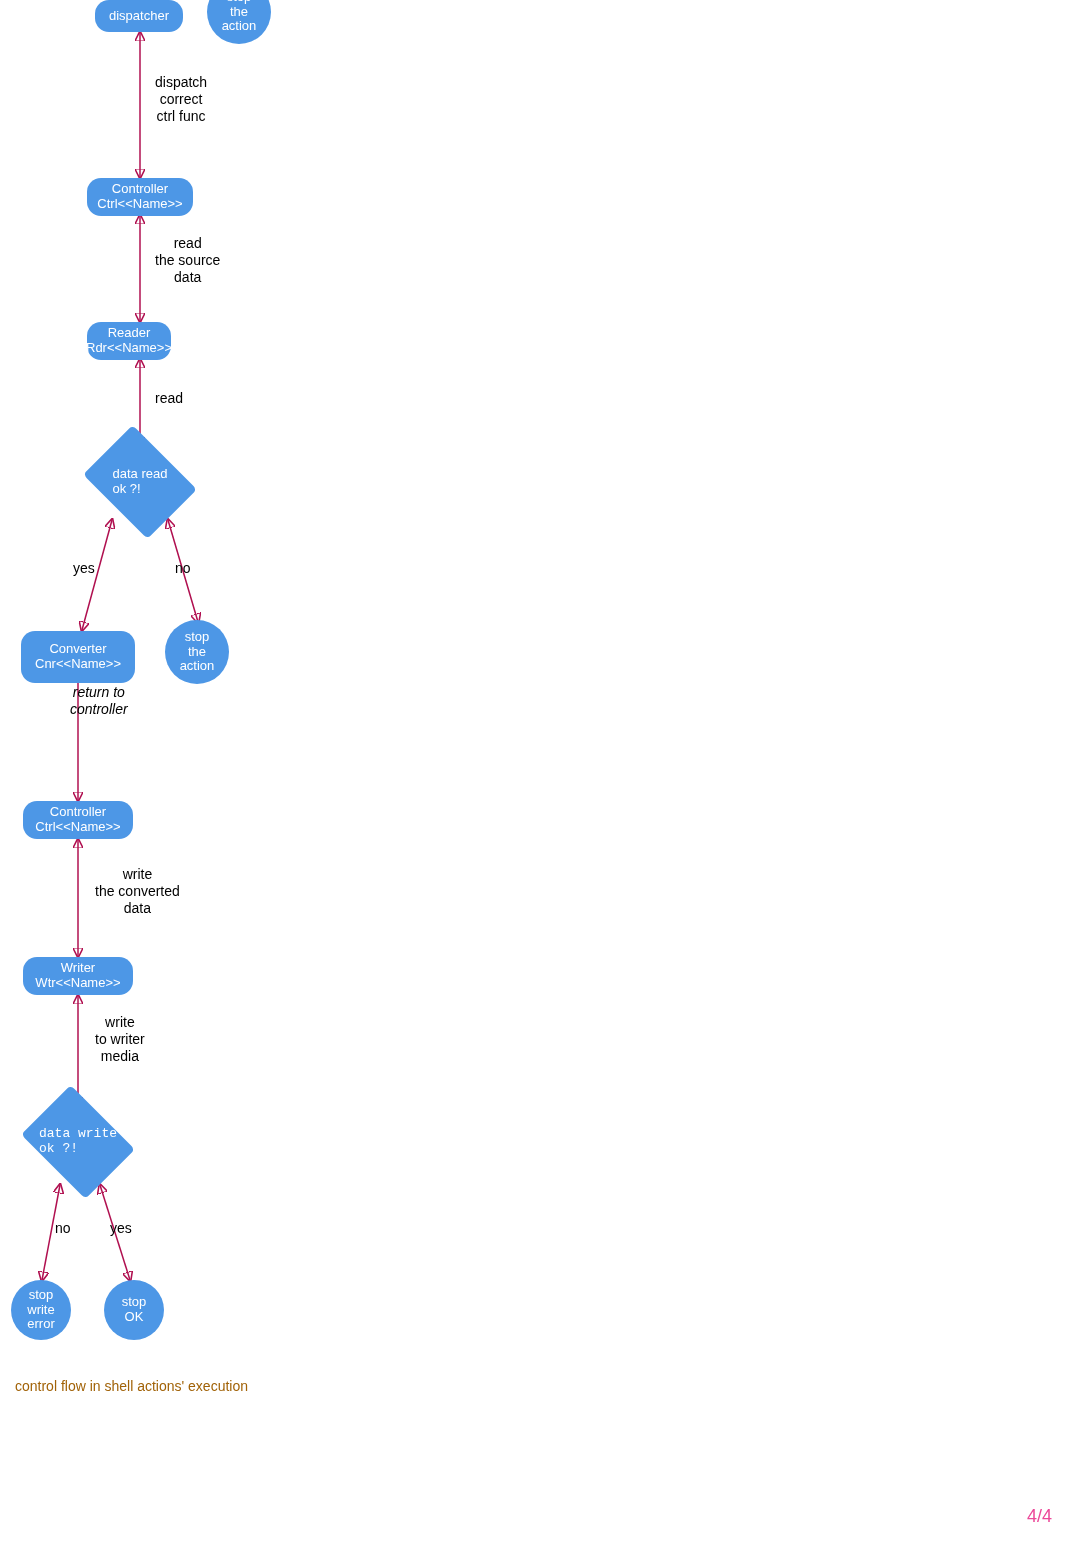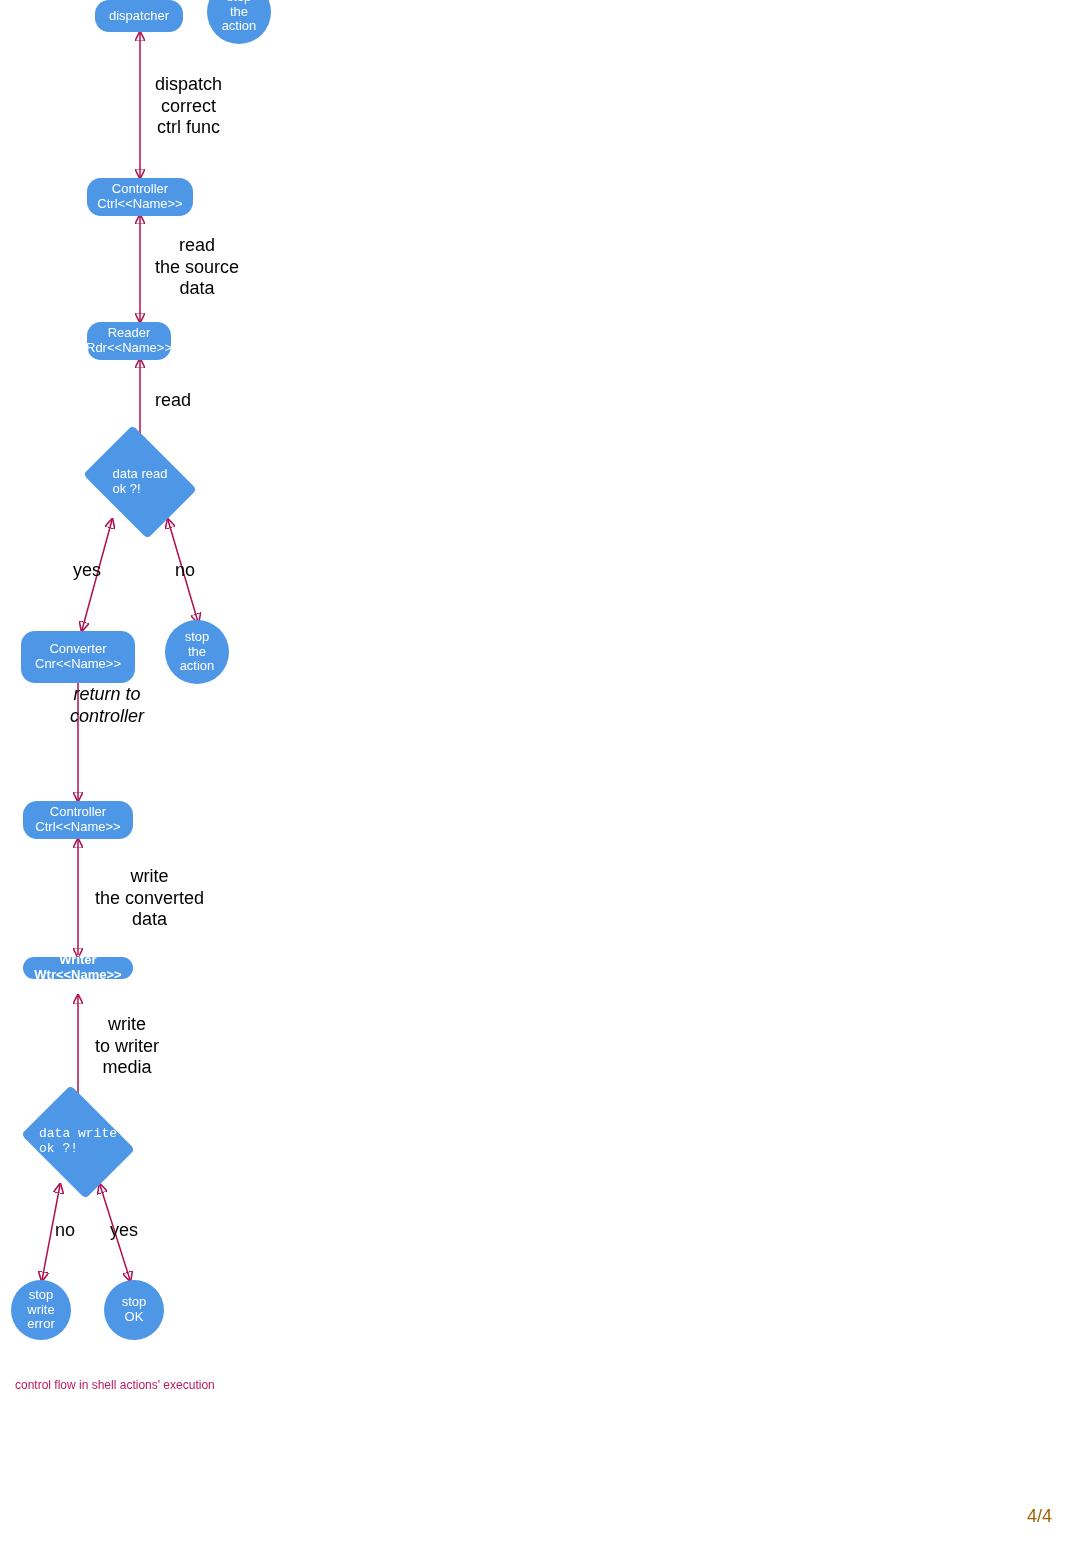--- a/index.html
+++ b/index.html
@@ -54,33 +54,33 @@
     line-height: 1.15;
     display: flex;
     align-items: center;
     justify-content: center;
     width: 100%;
     height: 100%;
   }
   .edge-label {
     position: absolute;
     color: #000000;
-    font-size: 18px;
+    font-size: 14px;
     text-align: center;
     line-height: 1.2;
     white-space: pre;
   }
   .caption {
     position: absolute;
-    color: #be185d;
-    font-size: 12px;
+    color: #a16207;
+    font-size: 14px;
   }
   .pagenum {
     position: absolute;
-    color: #a16207;
+    color: #ec4899;
     font-size: 18px;
   }
   svg.edges {
     position: absolute;
     left: 0; top: 0;
     width: 1076px;
     height: 1543px;
     pointer-events: none;
   }
   svg.edges path {
@@ -159,21 +159,21 @@
     <span style="white-space:pre;">stop
 the
 action</span>
   </div>
 
   <div class="node process" style="left:23px; top:801px; width:110px; height:38px;">
     <span style="white-space:pre;">Controller
 Ctrl&lt;&lt;Name&gt;&gt;</span>
   </div>
 
-  <div class="node process" style="left:23px; top:957px; width:110px; height:22px;font-weight:bold;">
+  <div class="node process" style="left:23px; top:957px; width:110px; height:38px;">
     <span style="white-space:pre;">Writer
 Wtr&lt;&lt;Name&gt;&gt;</span>
   </div>
 
   <div class="decision-wrap" style="left:13px; top:1092px; width:130px; height:100px;">
     <div class="decision-shape" style="left:30px; top:15px; width:70px; height:70px; border-radius:4px; transform:rotate(45deg) scaleX(1.3);"></div>
     <div class="decision-text">
       <span style="white-space:pre;font-family:Liberation Mono, monospace;">data write
 ok ?!</span>
     </div>

